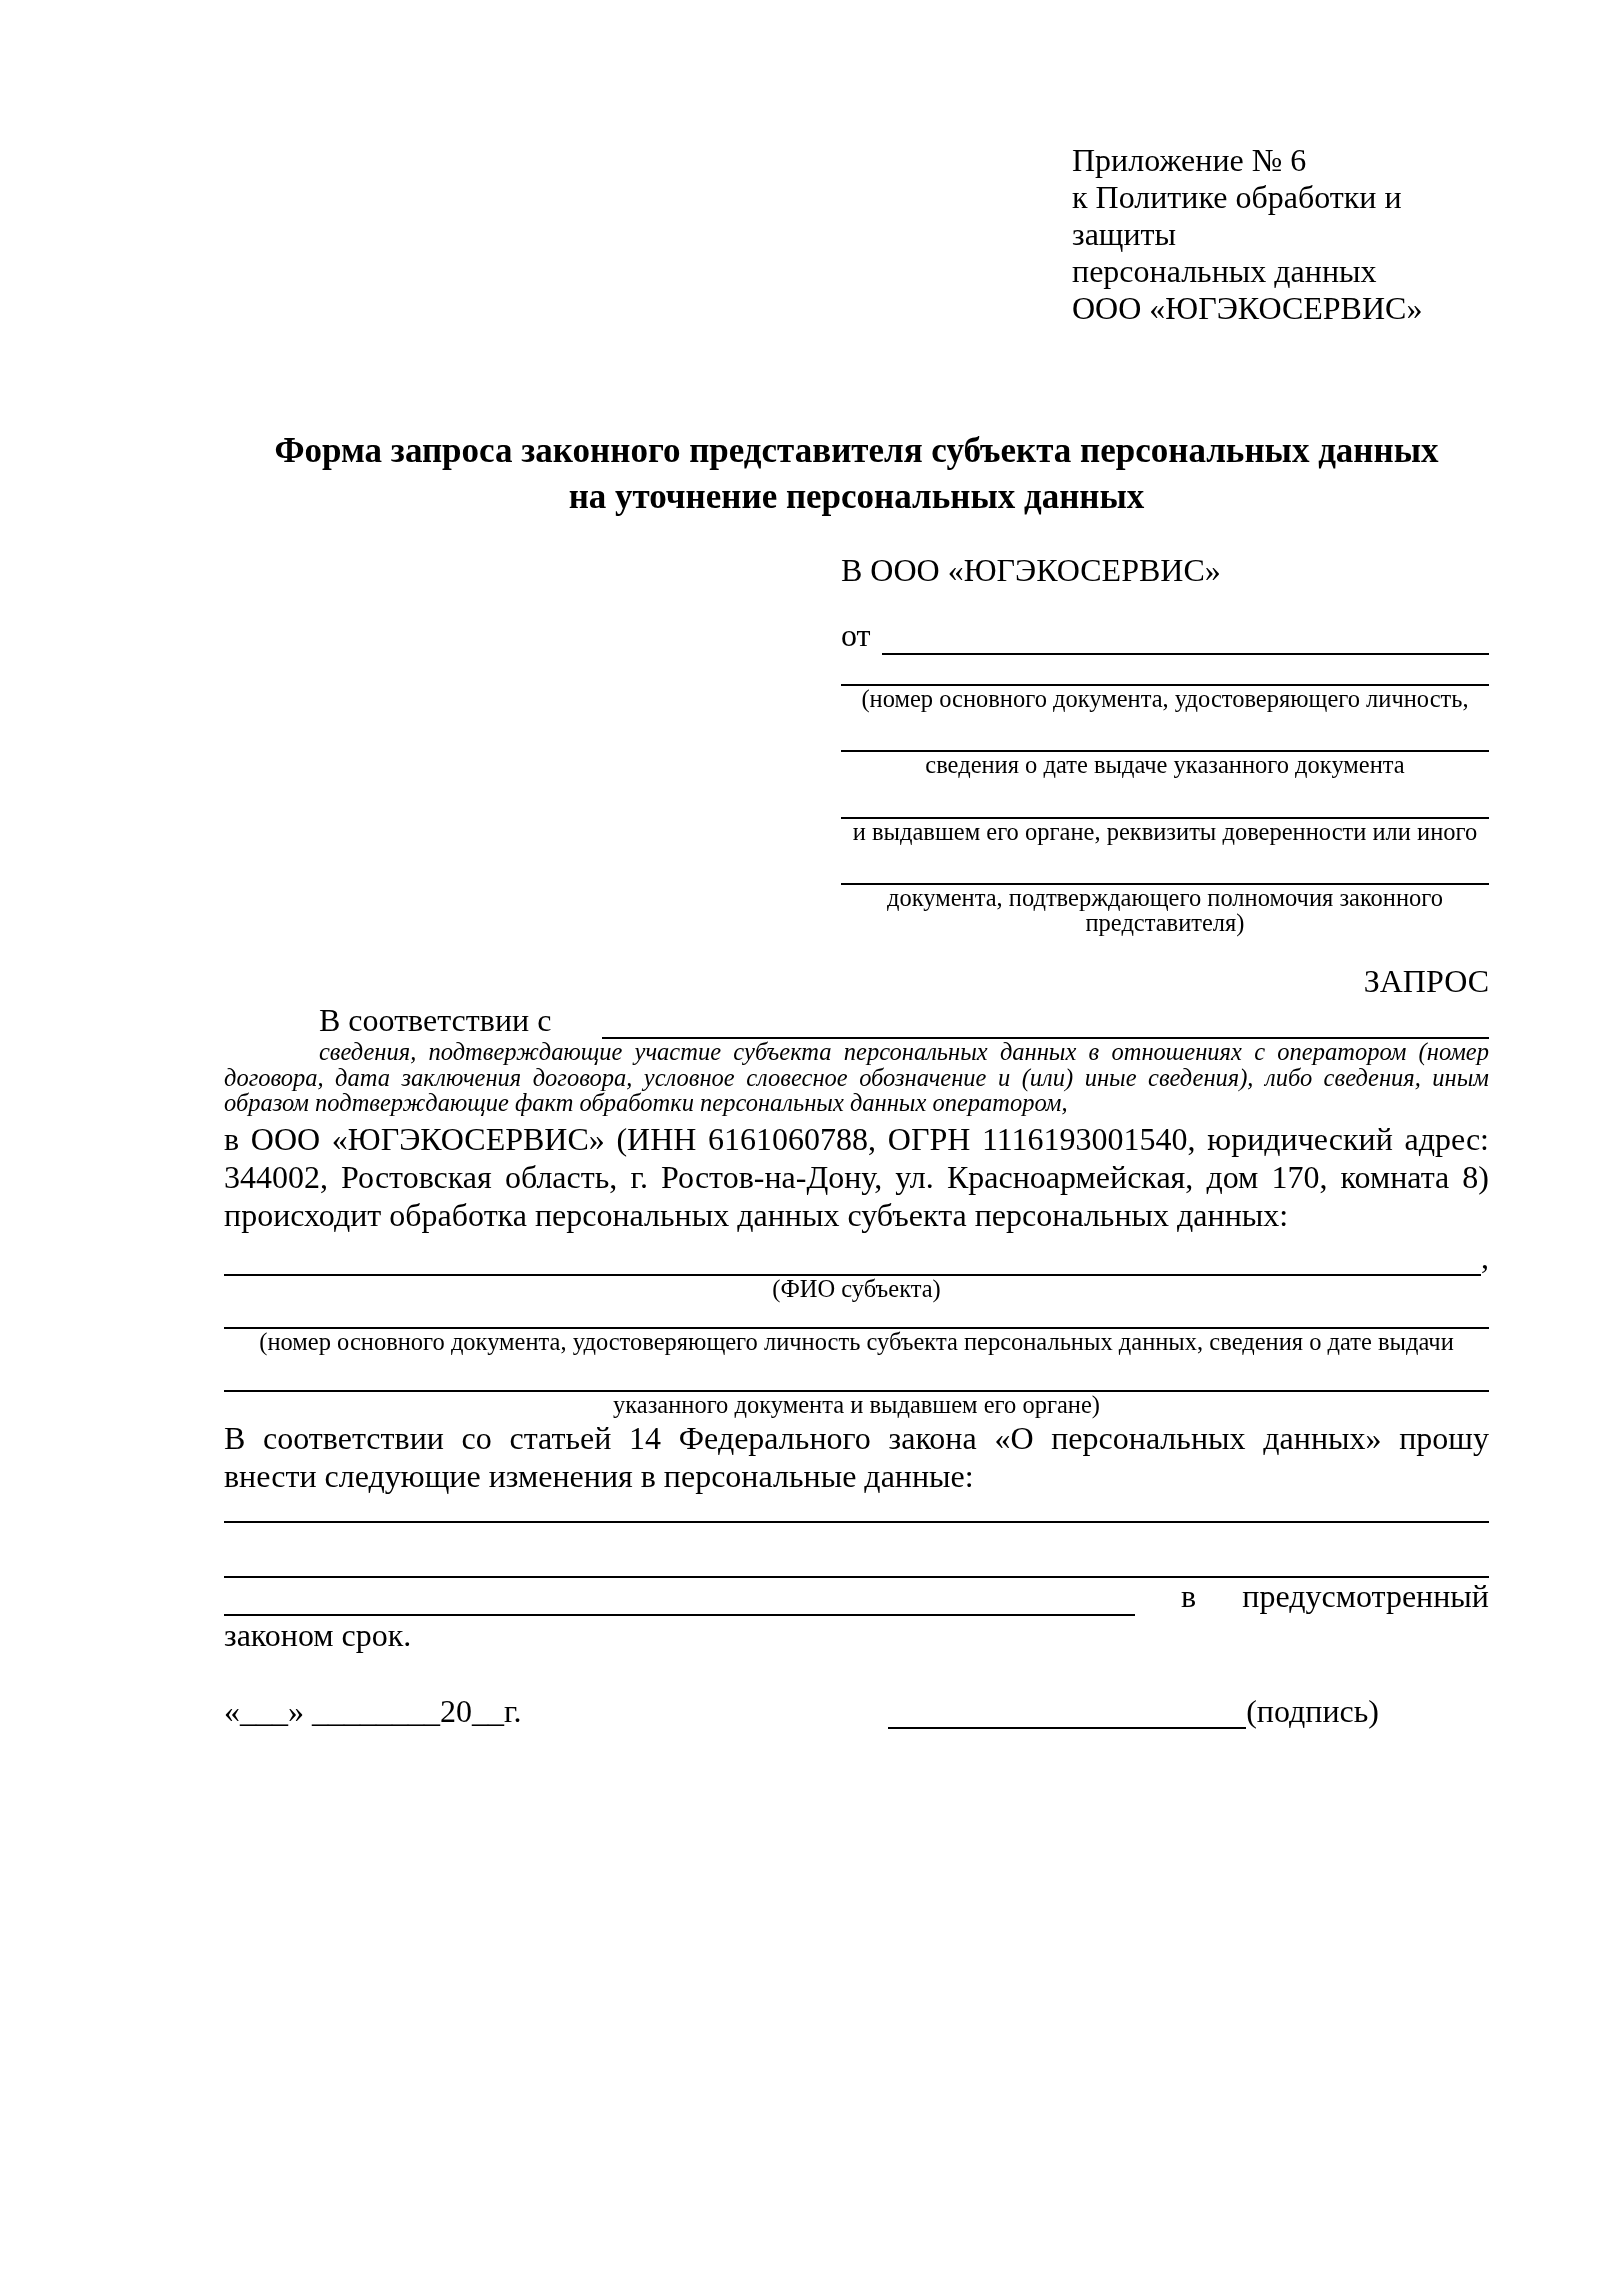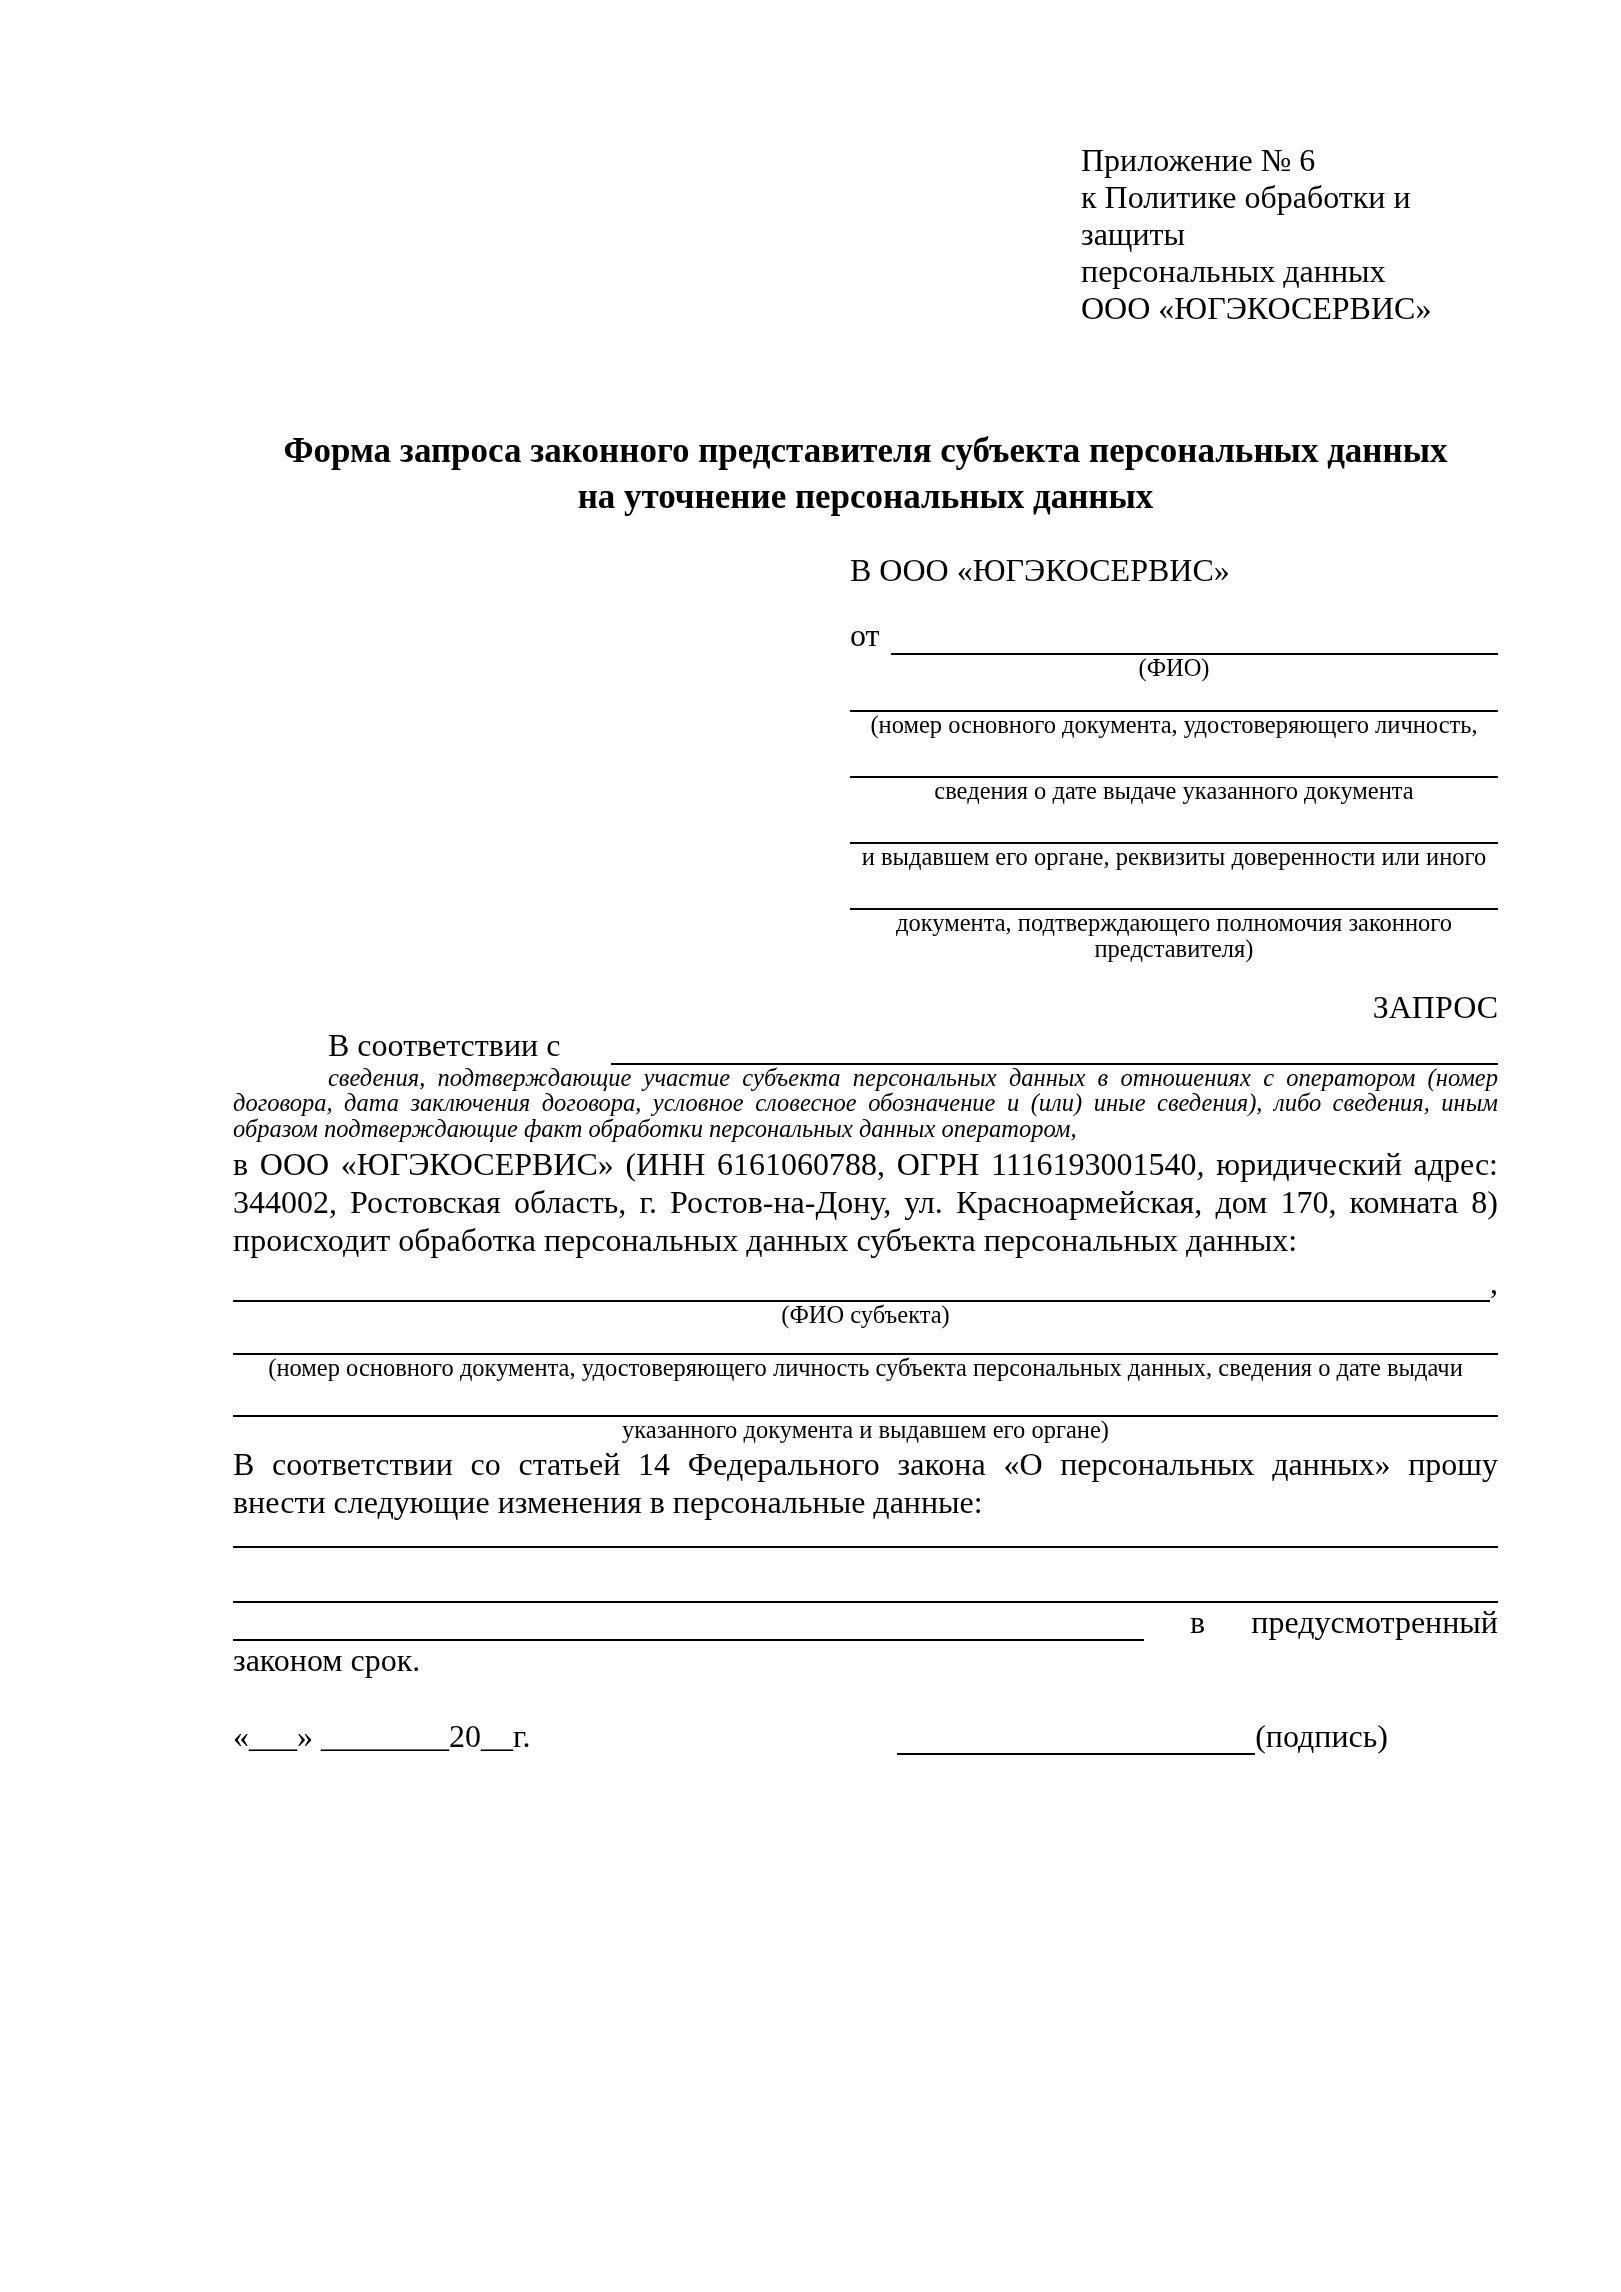--- a/index.html
+++ b/index.html
@@ -9,21 +9,21 @@
     margin:0 auto;
     background:#ffffff;
     color:#000000;
     font-family:"Liberation Serif","DejaVu Serif",serif;
     font-size:32px;
     line-height:1.18;
     overflow:hidden;
   }
   .content {
     position:absolute;
-    left:233px; top:0;
+    left:224px; top:0;
     width:1265px;
   }
   
   .header-note {
     margin-top:142px;
     margin-left:848px;
     line-height:37px;
   }
   
   .doc-title {
@@ -133,21 +133,20 @@
       <div>Форма запроса законного представителя субъекта персональных данных</div>
       <div>на уточнение персональных данных</div>
     </div>
 
     <div class="addressee">
       <div class="addr-to">В ООО «ЮГЭКОСЕРВИС»</div>
       <div class="fill-row addr-from">
         <span class="lead">от</span>
         <span class="fill-line"></span>
       </div>
-      <div class="small cap-center">(ФИО)</div>
 
       <div class="rc-blank"></div>
       <div class="small cap-center rc-caption">(номер основного документа, удостоверяющего личность,</div>
 
       <div class="rc-blank"></div>
       <div class="small cap-center rc-caption">сведения о дате выдаче указанного документа</div>
 
       <div class="rc-blank"></div>
       <div class="small cap-center rc-caption">и выдавшем его органе, реквизиты доверенности или иного</div>
 

